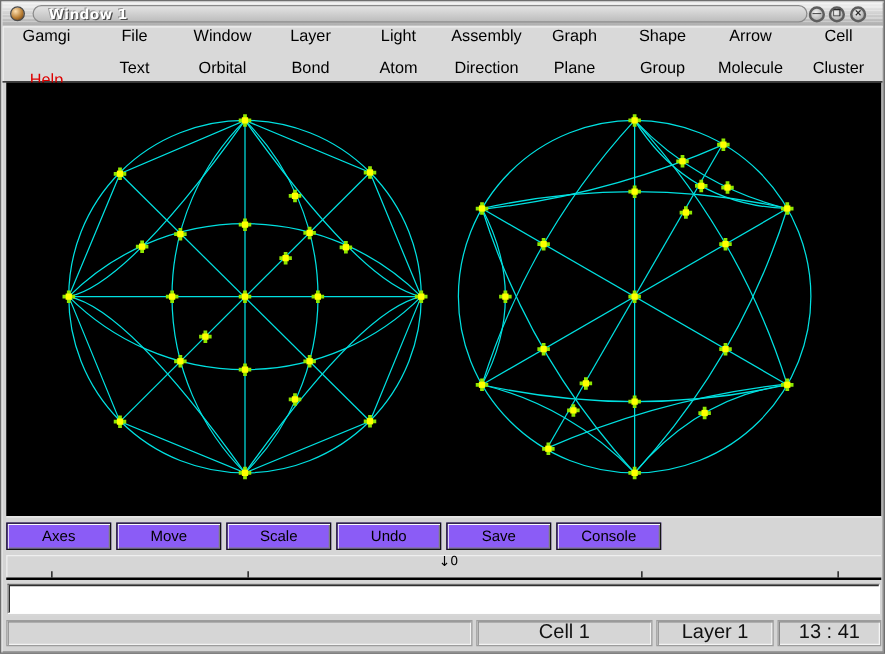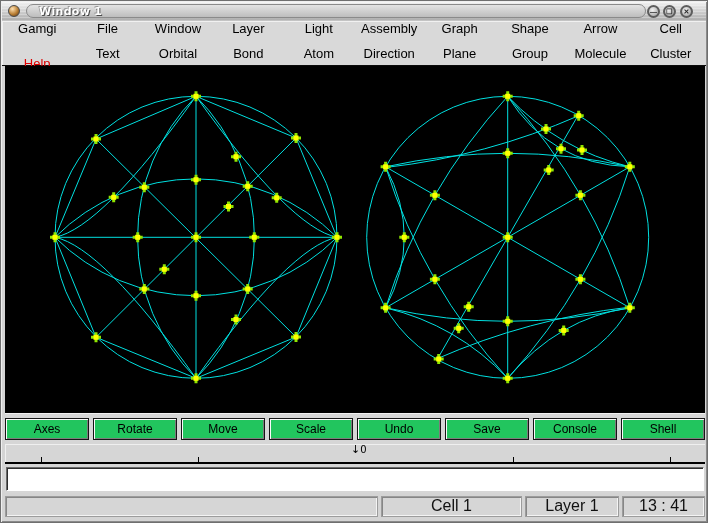--- a/index.html
+++ b/index.html
@@ -65,21 +65,21 @@
     background:#000;
   }
   
   .toolbar{
     position:absolute;left:4px;top:412px;width:700px;height:31px;
     background:#d6d6d6;display:flex;gap:4px;align-items:flex-start;padding-top:5px;
     box-shadow: inset 0 1px 0 #f0f0f0;
   }
   .tool-btn{
     width:84px;height:22px;flex:0 0 84px;
-    background:#22c55e;border:1px solid #151515;
+    background:#8b5cf6;border:1px solid #151515;
     box-shadow: inset 1px 1px 0 #fafafa, inset -1px -1px 0 #7c7c7c;
     font-size:12px;color:#000;display:flex;align-items:center;justify-content:center;
     font-family:"Liberation Sans", sans-serif;
   }
   
   .ruler{
     position:absolute;left:4px;top:443px;width:700px;height:20px;
     background:#d6d6d6;border-bottom:2px solid #000;
     box-shadow: inset 1px 1px 0 #efefef;
   }
@@ -284,27 +284,25 @@
           <path d="M572,84 H582 M577,79 V89" stroke="#8fe600" stroke-width="3" fill="none"></path>
           <rect x="574.5" y="81.5" width="5" height="5" fill="#ffff00"></rect>
           <path d="M497.7,171.3 H507.7 M502.7,166.3 V176.3" stroke="#8fe600" stroke-width="3" fill="none"></path>
           <rect x="500.2" y="168.8" width="5" height="5" fill="#ffff00"></rect>
         </g>
       </svg>
   </div>
 
   <div class="toolbar" id="toolbar">
       <div class="tool-btn">Axes</div>
-      <div class="tool-btn">Rotate</div>
       <div class="tool-btn">Move</div>
       <div class="tool-btn">Scale</div>
       <div class="tool-btn">Undo</div>
       <div class="tool-btn">Save</div>
       <div class="tool-btn">Console</div>
-      <div class="tool-btn">Shell</div>
     </div>
 
   <div class="ruler" id="ruler">
     <div class="pos-marker" id="ruler-marker" style="left: 346px;">
       <span class="pos-arrow">↓</span>
         <span class="pos-label">0</span>
     </div>
   <div class="tick" style="left: 36px;"></div>
       <div class="tick" style="left: 193px;"></div>
       <div class="tick" style="left: 508px;"></div>

